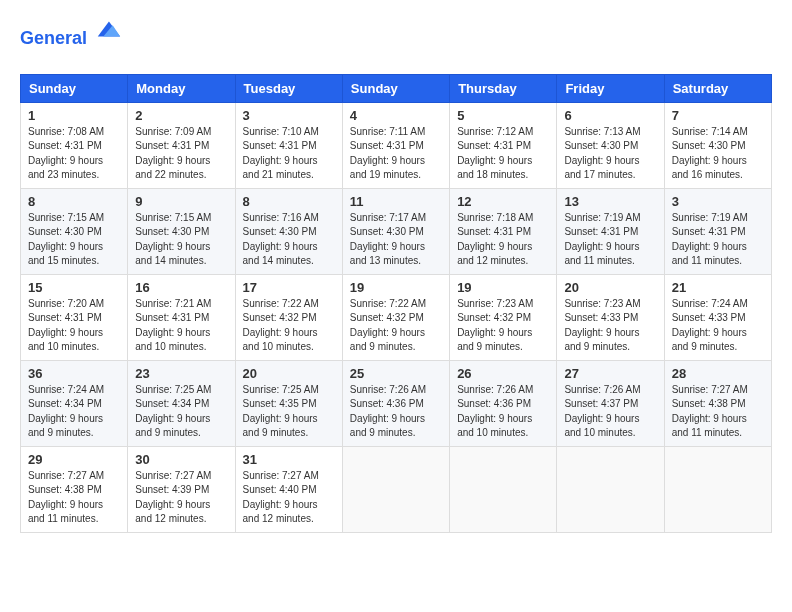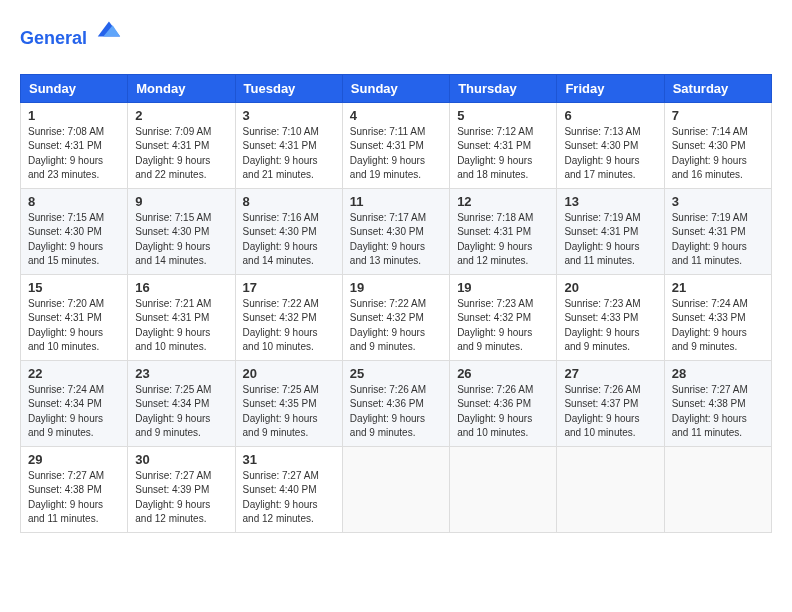--- a/index.html
+++ b/index.html
@@ -213,21 +213,21 @@
           <span class="day-number">20</span>
           <div class="cell-content">Sunrise: 7:23 AM<br>Sunset: 4:33 PM<br>Daylight: 9 hours and 9 minutes.</div>
         </td>
         <td>
           <span class="day-number">21</span>
           <div class="cell-content">Sunrise: 7:24 AM<br>Sunset: 4:33 PM<br>Daylight: 9 hours and 9 minutes.</div>
         </td>
       </tr>
       <tr>
         <td>
-          <span class="day-number">22</span>
+          <span class="day-number">36</span>
           <div class="cell-content">Sunrise: 7:24 AM<br>Sunset: 4:34 PM<br>Daylight: 9 hours and 9 minutes.</div>
         </td>
         <td>
           <span class="day-number">23</span>
           <div class="cell-content">Sunrise: 7:25 AM<br>Sunset: 4:34 PM<br>Daylight: 9 hours and 9 minutes.</div>
         </td>
         <td>
           <span class="day-number">20</span>
           <div class="cell-content">Sunrise: 7:25 AM<br>Sunset: 4:35 PM<br>Daylight: 9 hours and 9 minutes.</div>
         </td>

